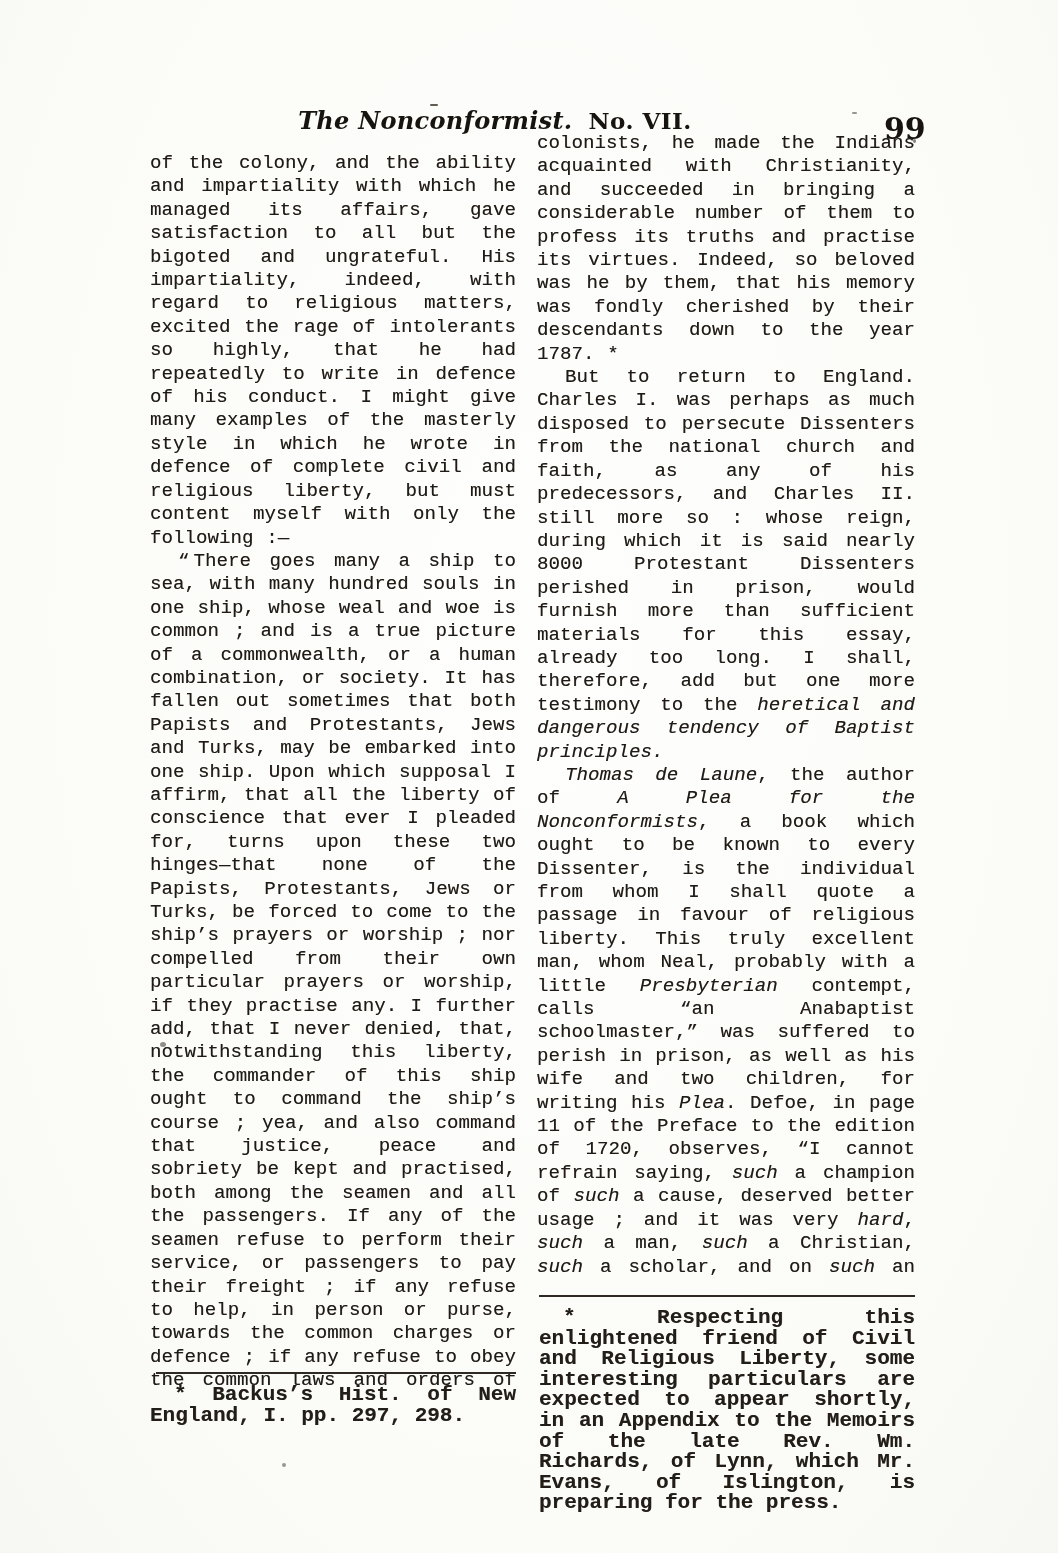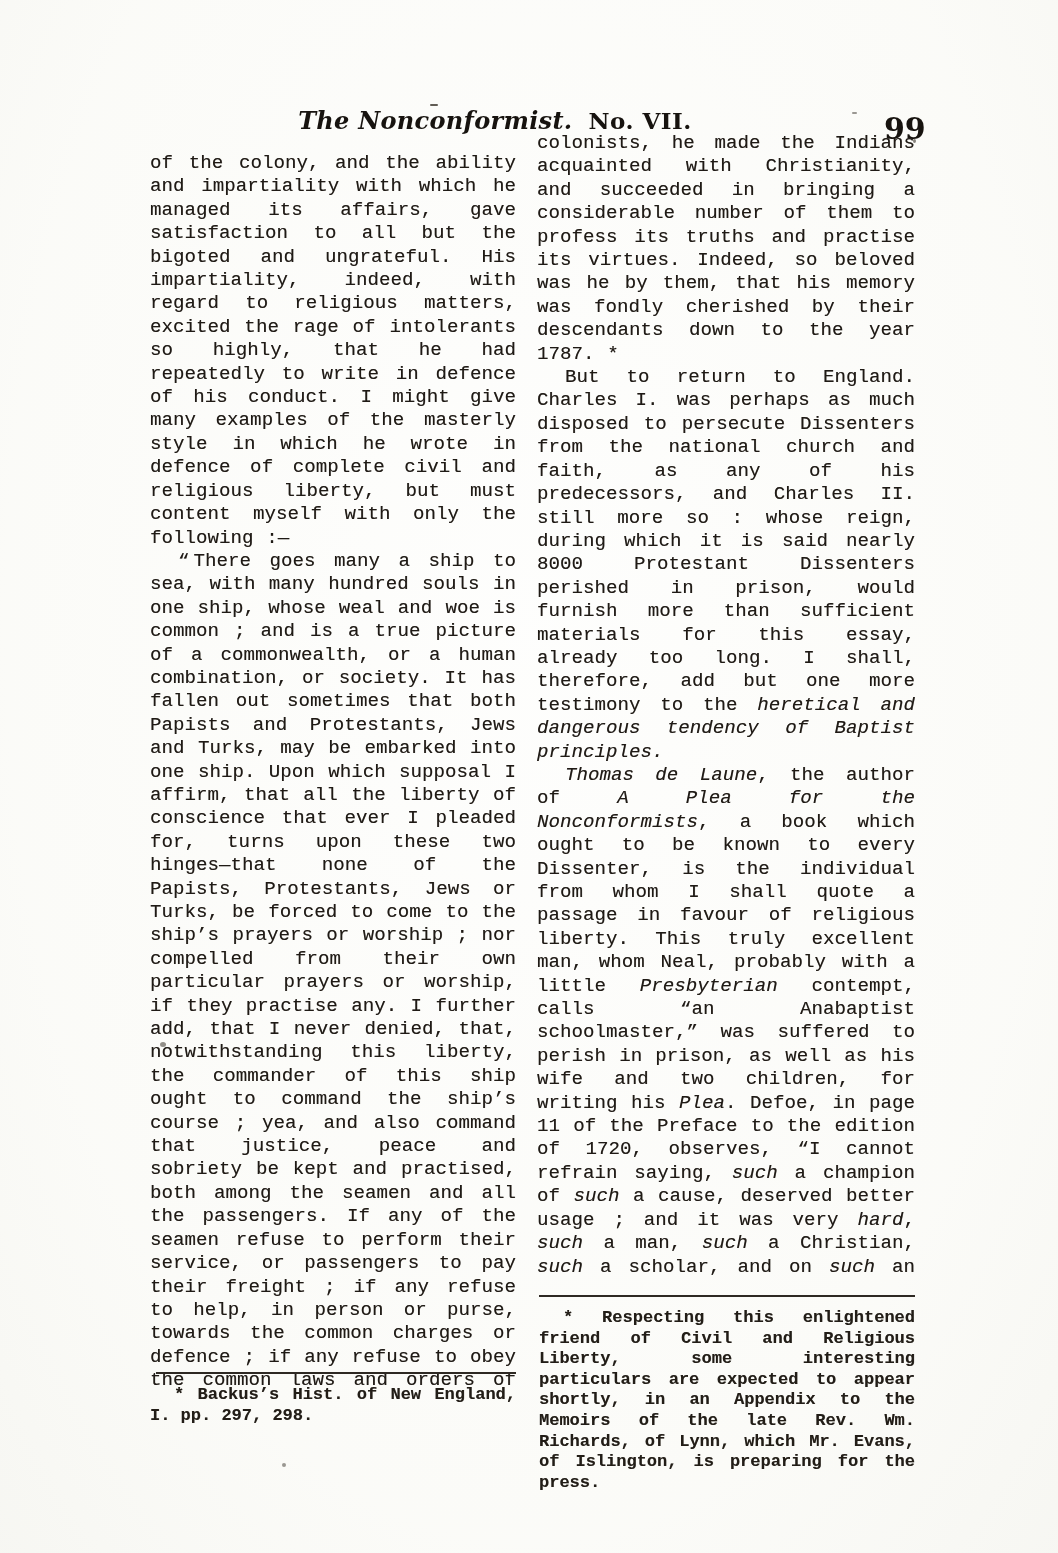--- a/index.html
+++ b/index.html
@@ -65,21 +65,21 @@
     -webkit-hyphens: auto;
   }
   .col-left  { left: 150px; top: 152px; width: 366px; max-height: 1236px; overflow: hidden; }
   .col-right { left: 537px; top: 132px; width: 378px; max-height: 1146px; overflow: hidden; }
   .para { margin: 0; font-family: Liberation Mono, monospace; }
   .para.indent { text-indent: 28px; }
   .it { font-style: italic; }
   
   .footnote {
     position: absolute;
-    font-size: 17px;
+    font-size: 21px;
     line-height: 20.6px;
     font-weight: 700;
     text-align: justify;
     color: #221d17;
     text-shadow: 0.2px 0.2px 0.3px rgba(34,29,23,0.45);
   }
   .fn-left  { left: 150px; top: 1372px; width: 366px; }
   .fn-right { left: 539px; top: 1295px; width: 376px; }
   .fn-rule {
     height: 0;

